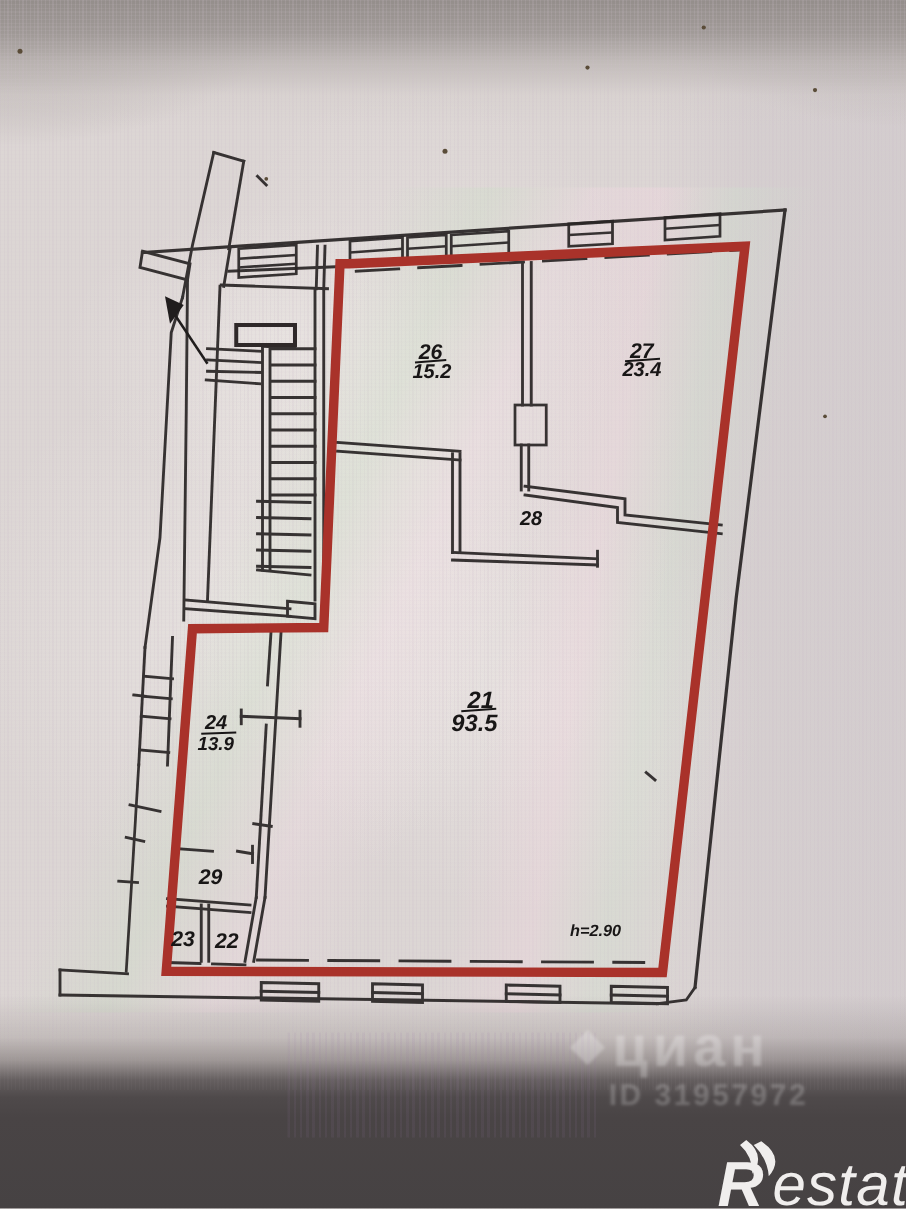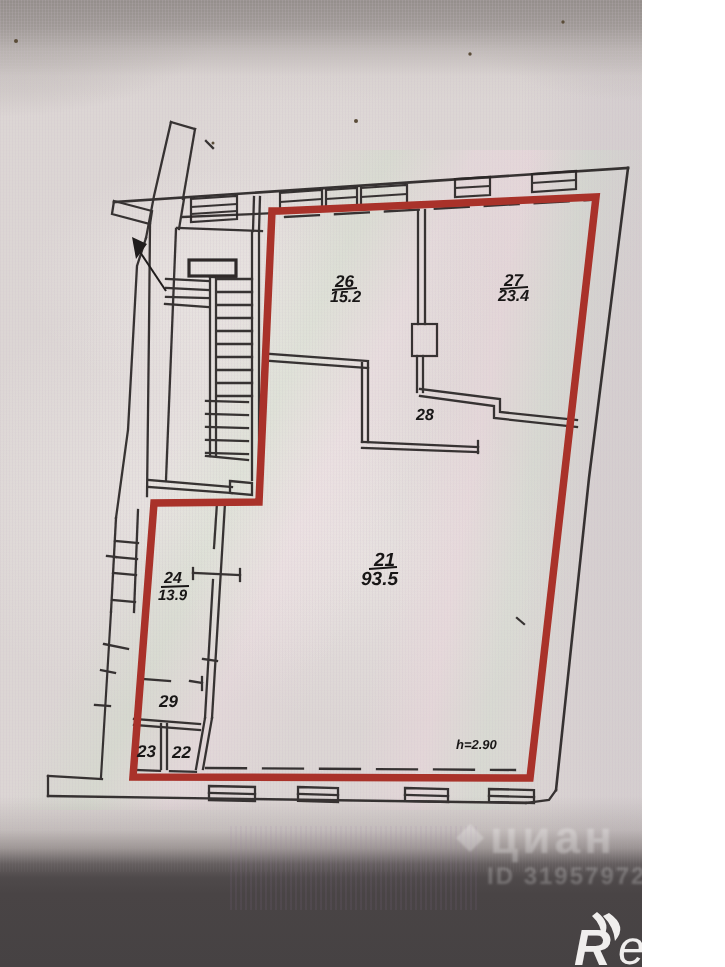--- a/index.html
+++ b/index.html
@@ -1,17 +1,17 @@
 <!DOCTYPE html>
 <html><head>
 <meta charset="utf-8">
 <style>
 html,body{margin:0;padding:0;}
 body{width:725px;height:967px;overflow:hidden;font-family:"Liberation Sans",sans-serif;}
-#stage{position:relative;width:642px;height:967px;background:#e7e2e0;overflow:hidden;}
+#stage{position:relative;width:725px;height:967px;background:#e7e2e0;overflow:hidden;}
 
 #bg{position:absolute;inset:0;
  background:
   linear-gradient(180deg, rgba(148,142,139,1) 0px, rgba(158,152,149,0.95) 26px, rgba(183,177,174,0.7) 50px, rgba(210,204,201,0.35) 76px, rgba(231,226,223,0) 102px),
   radial-gradient(300px 150px at 0% 0%, rgba(118,112,108,0.55), rgba(118,112,108,0) 78%),
   radial-gradient(260px 130px at 100% 0%, rgba(128,122,118,0.4), rgba(128,122,118,0) 78%),
   linear-gradient(90deg, rgba(203,196,201,0) 520px, rgba(201,194,199,0.35) 600px, rgba(199,192,198,0.42) 725px),
   radial-gradient(300px 420px at 46% 38%, rgba(240,235,232,0.55), rgba(240,235,232,0) 72%),
   radial-gradient(240px 160px at 30% 29%, rgba(241,237,234,0.45), rgba(241,237,234,0) 70%),
   radial-gradient(280px 240px at 58% 58%, rgba(242,237,235,0.4), rgba(242,237,235,0) 70%),

